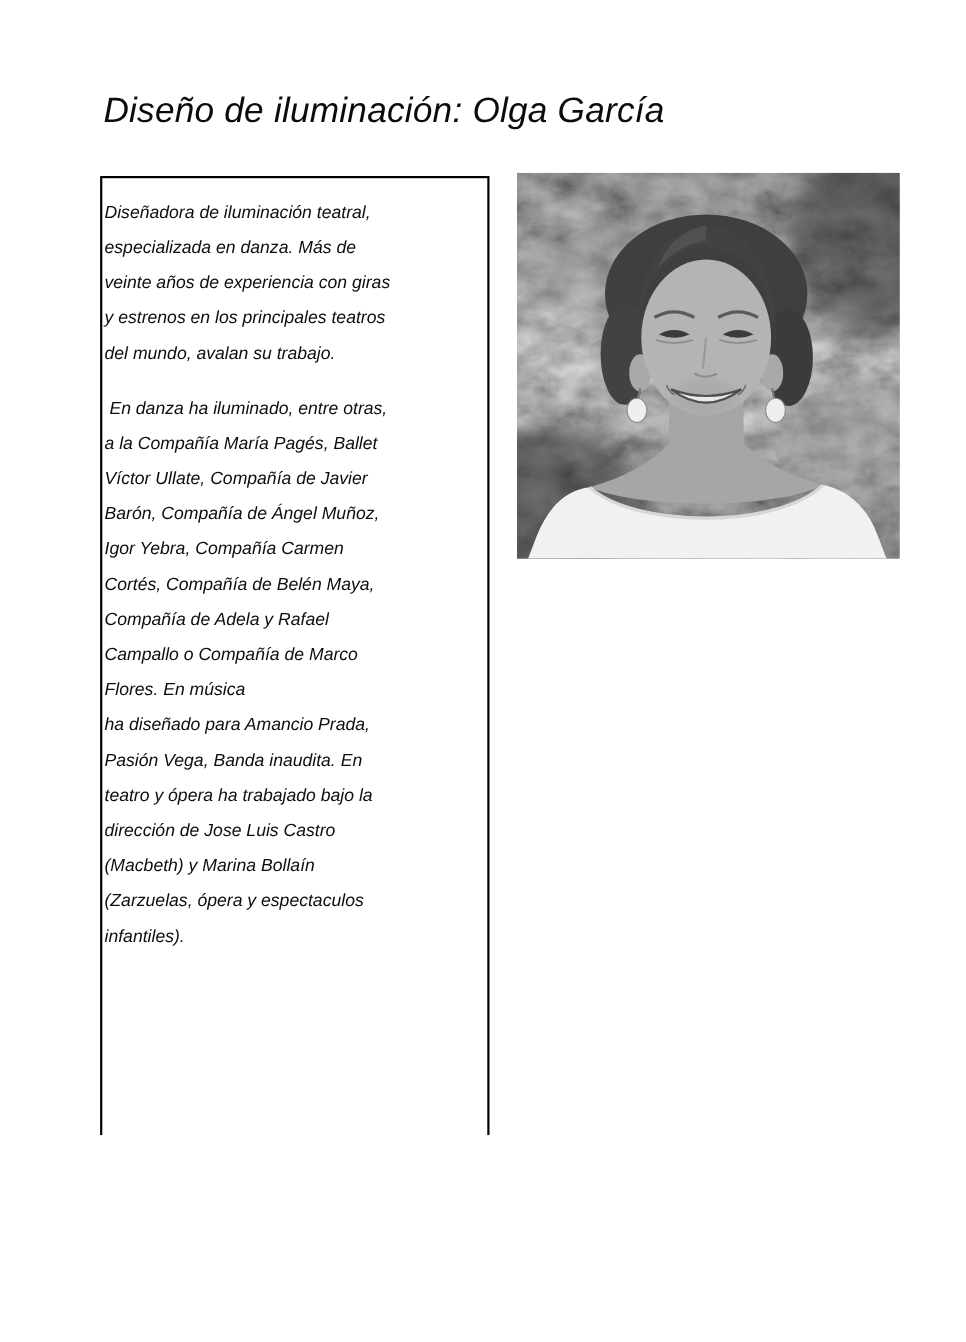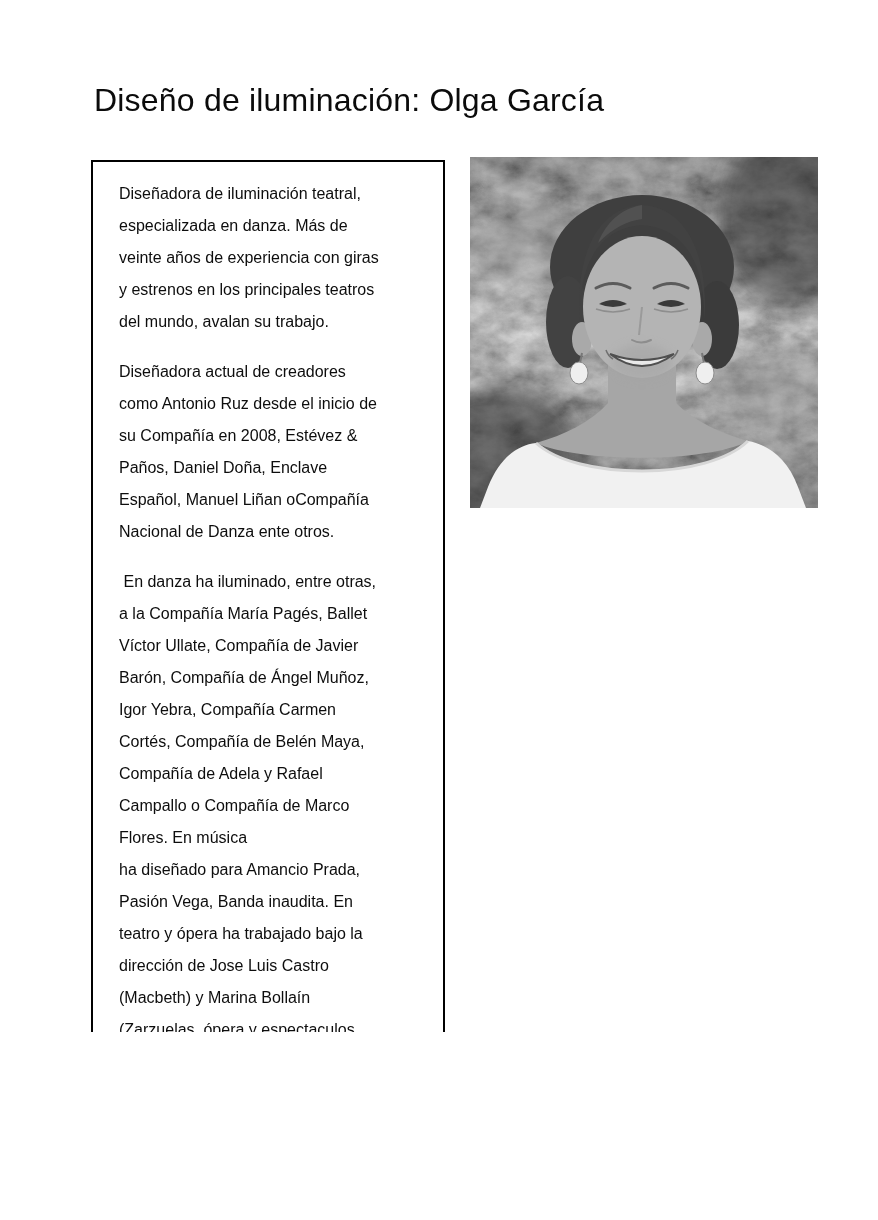--- a/index.html
+++ b/index.html
@@ -8,20 +8,21 @@
     background: #ffffff;
     font-family: "Liberation Sans", sans-serif;
     color: #000000;
   }
   .page {
     position: relative;
     width: 878px;
     height: 1032px;
     background: #ffffff;
     overflow: hidden;
+    font-style: italic;
   }
   .page-title {
     position: absolute;
     left: 94px;
     top: 80px;
     margin: 0;
     font-size: 32px;
     line-height: 40px;
     font-weight: 400;
     color: #0b0b0b;
@@ -30,21 +31,21 @@
   }
   .bio-box {
     position: absolute;
     left: 91px;
     top: 160px;
     width: 354px;
     height: 953px;
     box-sizing: border-box;
     border: 2px solid #000000;
     background: #ffffff;
-    padding: 16px 14px 24px 26px;
+    padding: 16px 14px 24px 2px;
     overflow: hidden;
   }
   .bio-box p {
     margin: 0 0 18px 0;
     font-size: 16px;
     line-height: 32px;
     color: #0d0d0d;
     white-space: pre-wrap;
   }
   .bio-box p:last-child { margin-bottom: 12px; }
@@ -64,26 +65,20 @@
 <div class="page">
 
   <h1 class="page-title">Diseño de iluminación: Olga García</h1>
 
   <div class="bio-box">
     <p>Diseñadora de iluminación teatral,
 especializada en danza. Más de
 veinte años de experiencia con giras
 y estrenos en los principales teatros
 del mundo, avalan su trabajo.</p>
-    <p>Diseñadora actual de creadores
-como Antonio Ruz desde el inicio de
-su Compañía en 2008, Estévez &amp;
-Paños, Daniel Doña, Enclave
-Español, Manuel Liñan oCompañía
-Nacional de Danza ente otros.</p>
     <p> En danza ha iluminado, entre otras,
 a la Compañía María Pagés, Ballet
 Víctor Ullate, Compañía de Javier
 Barón, Compañía de Ángel Muñoz,
 Igor Yebra, Compañía Carmen
 Cortés, Compañía de Belén Maya,
 Compañía de Adela y Rafael
 Campallo o Compañía de Marco
 Flores. En música
 ha diseñado para Amancio Prada,

